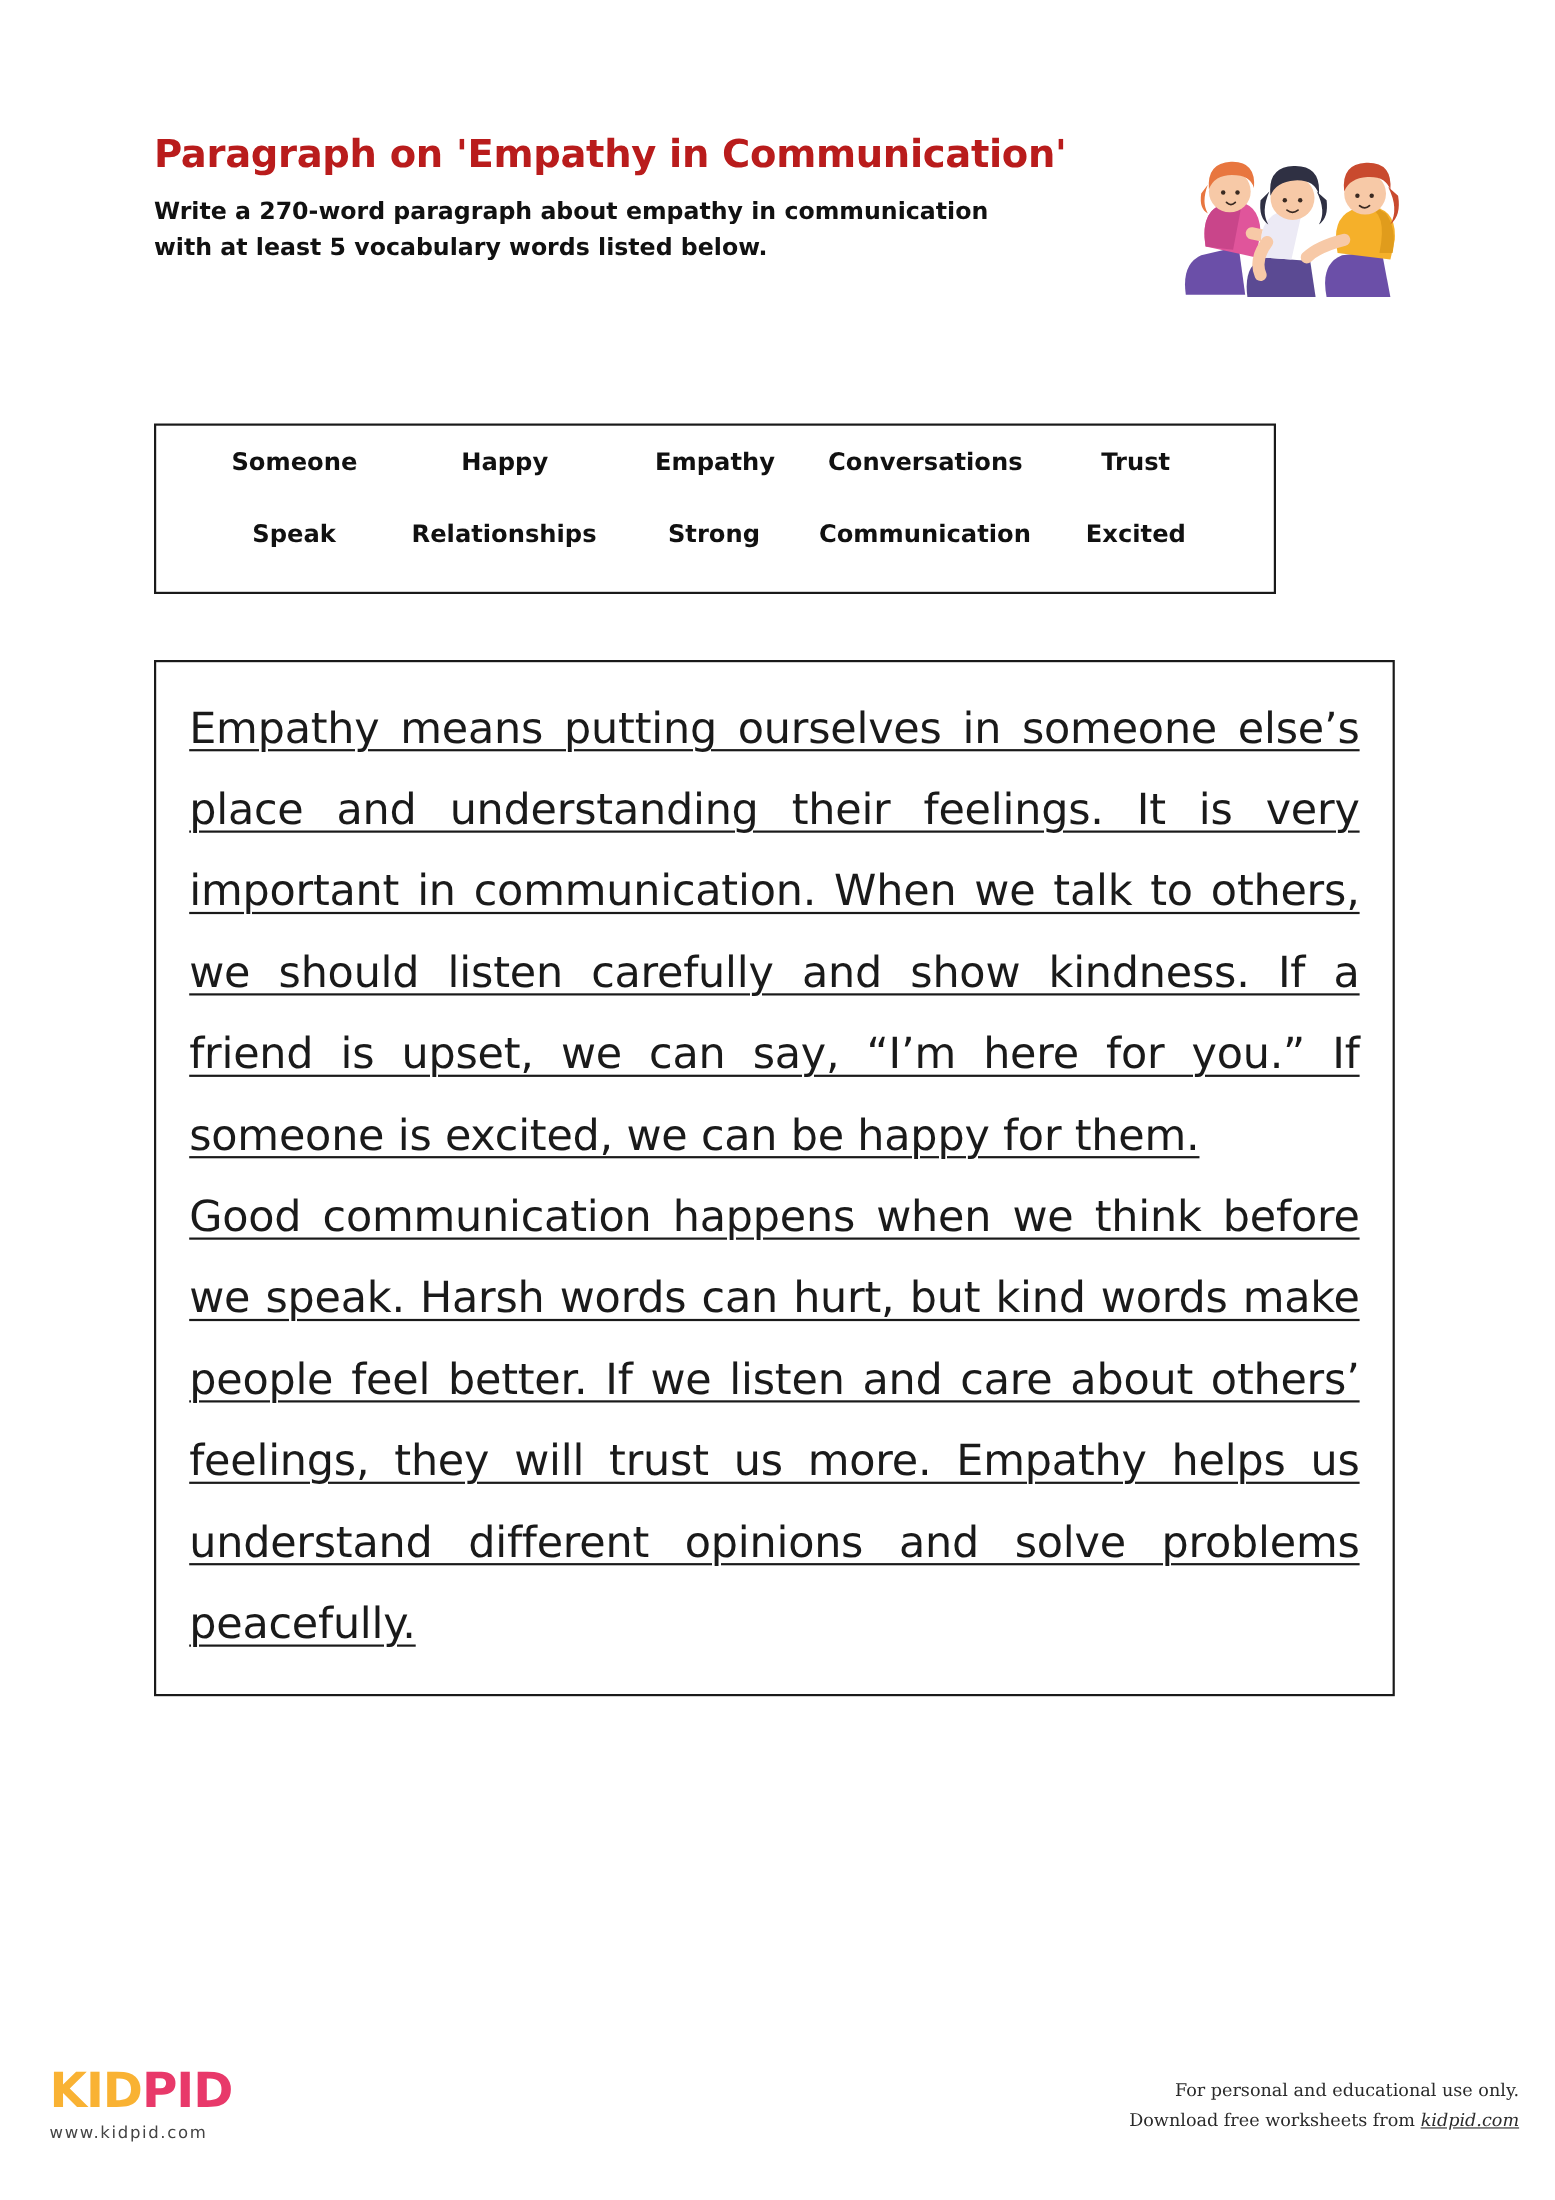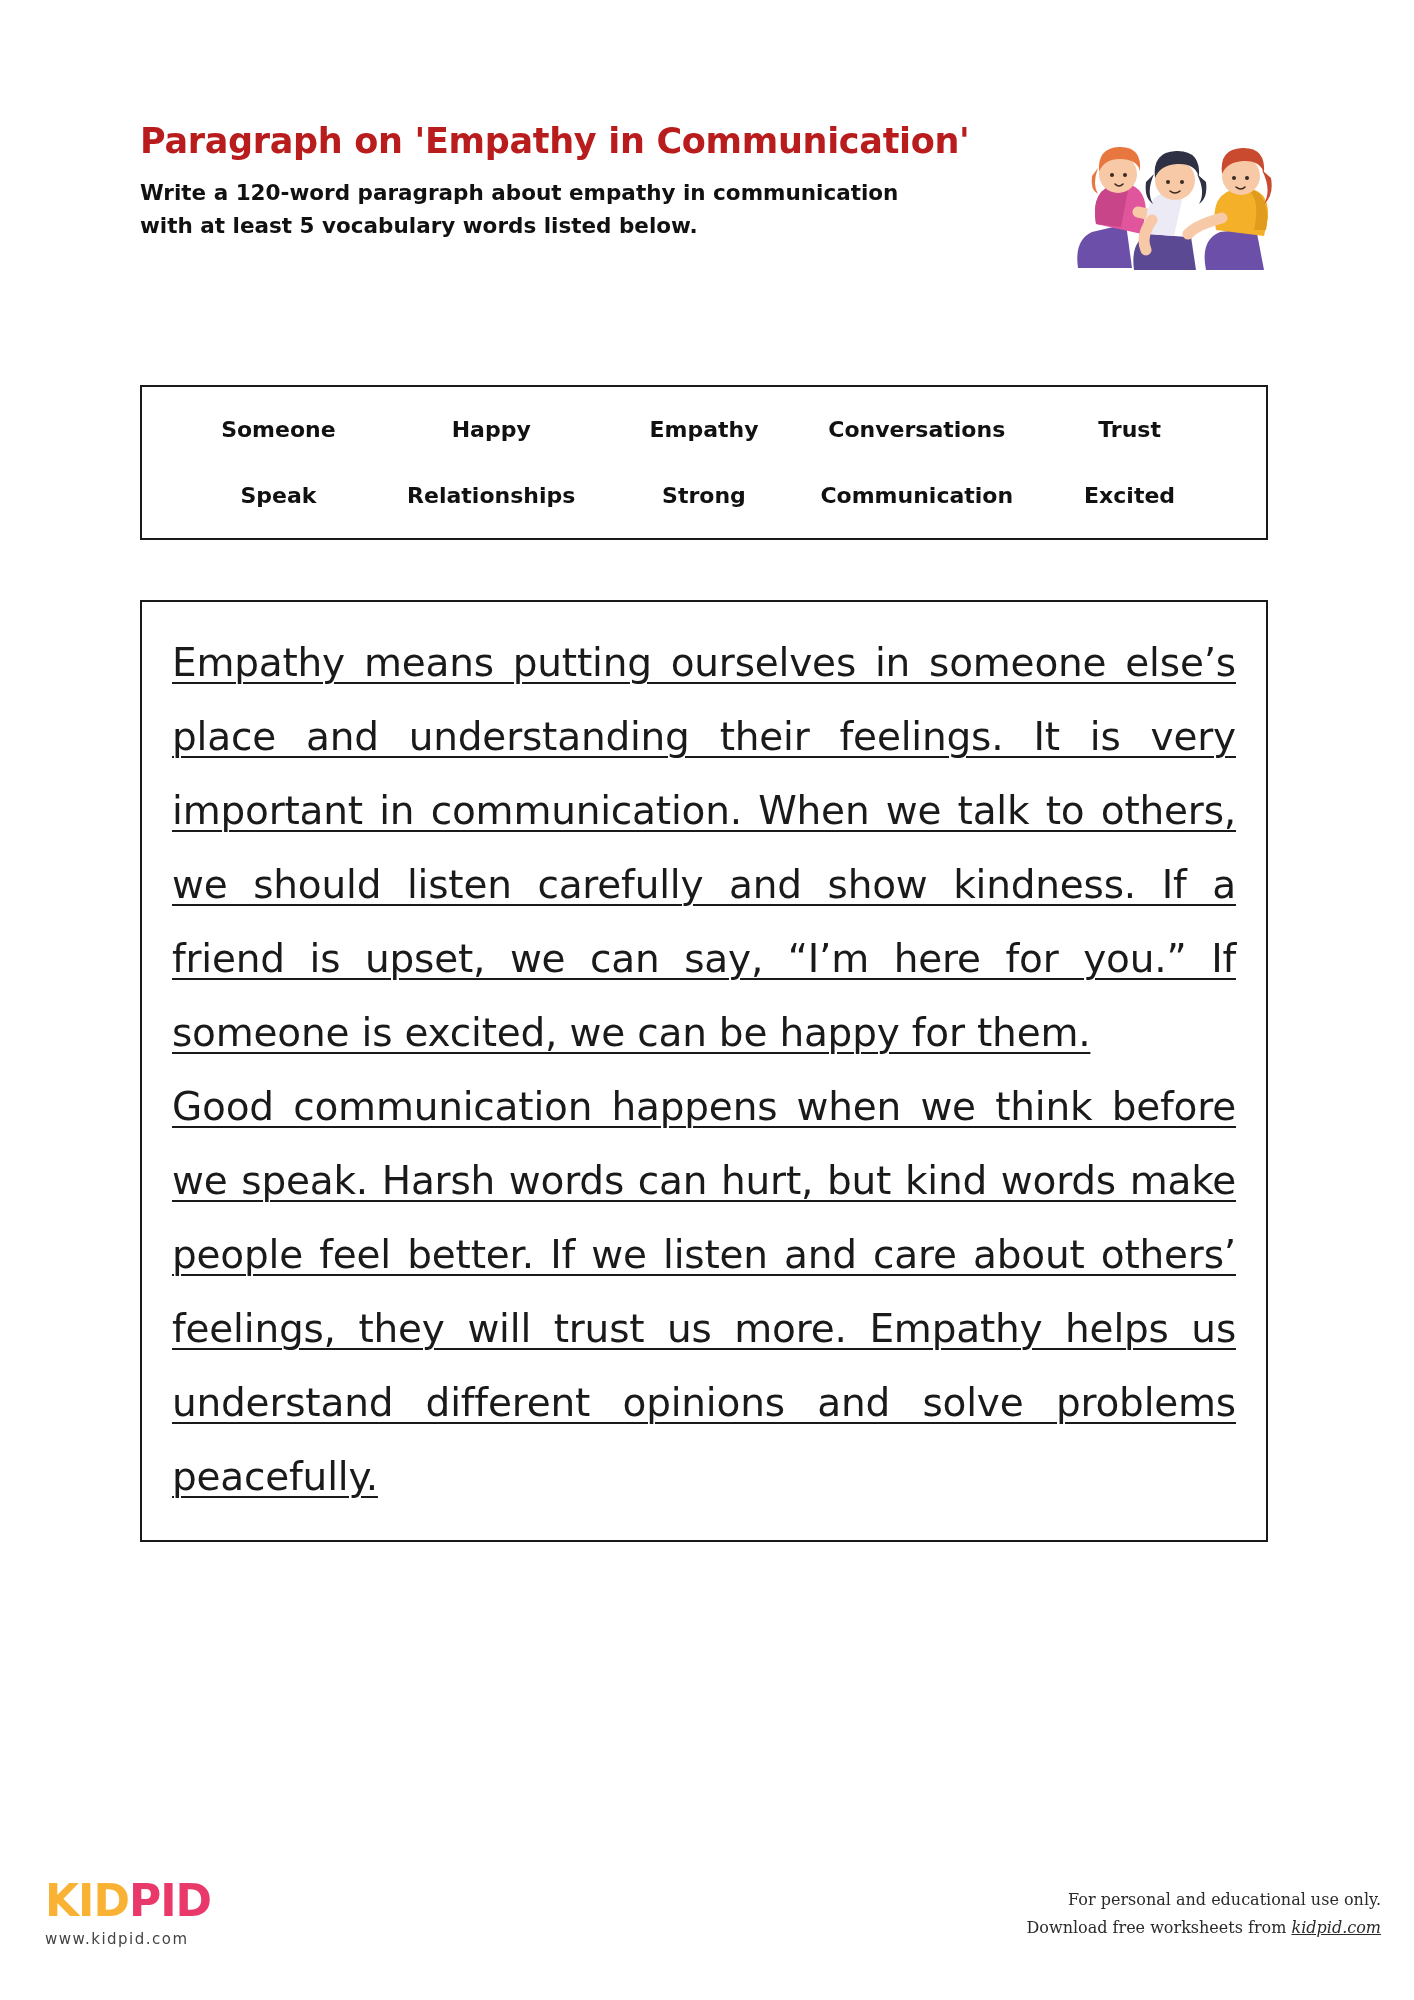--- a/index.html
+++ b/index.html
@@ -54,27 +54,26 @@
     top: 96px;
     width: 230px;
     height: 190px;
   }
 
   
   .vocab-box {
     position: absolute;
     left: 140px;
     top: 385px;
-    width: 1128px;
+    width: 1020px;
     height: 155px;
     border: 2.5px solid #1a1a1a;
     box-sizing: border-box;
     display: flex;
     flex-direction: column;
-    justify-content: center;
     padding: 0 30px;
   }
   .vocab-row {
     display: flex;
     width: 100%;
     align-items: center;
     height: 66px;
   }
   .vocab-word {
     flex: 1 1 0;
@@ -155,21 +154,21 @@
   }
 </style>
 </head>
 <body>
 
 <div class="sheet">
 
   <div class="header">
     <h1 class="title">Paragraph on 'Empathy in Communication'</h1>
     <p class="subtitle">
-      <span>Write a 120-word paragraph about empathy in communication</span><br>
+      <span>Write a 270-word paragraph about empathy in communication</span><br>
       <span>with at least 5 vocabulary words listed below.</span>
     </p>
   </div>
 
   <div class="illustration">
     <svg viewBox="0 0 230 190" width="230" height="190" xmlns="http://www.w3.org/2000/svg">
 
       <ellipse cx="115" cy="176" rx="96" ry="7" fill="#ffffff"></ellipse>
 
       <g>

